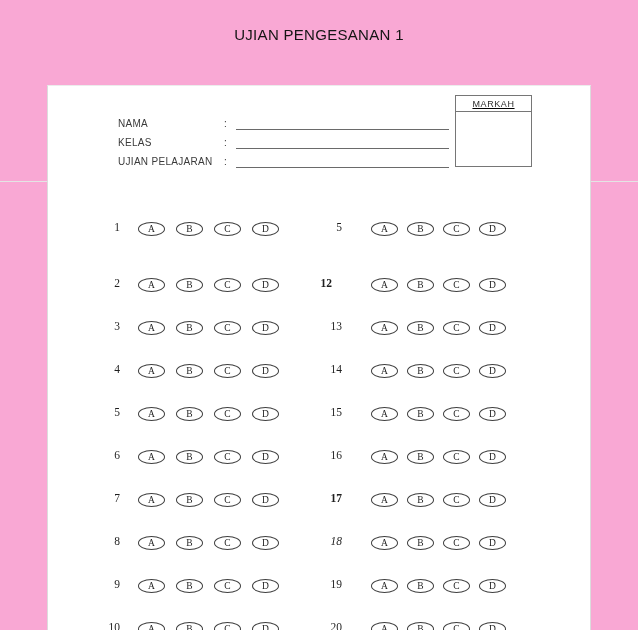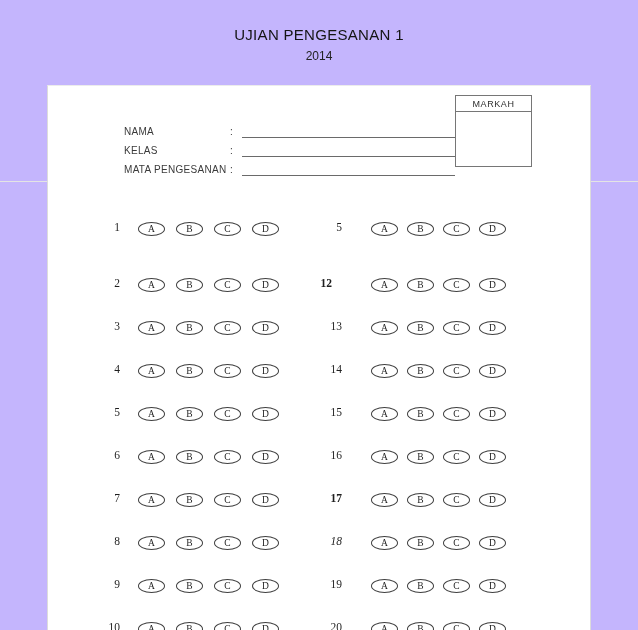--- a/index.html
+++ b/index.html
@@ -3,21 +3,21 @@
 <meta charset="utf-8">
 <style>
   * { box-sizing: border-box; margin: 0; padding: 0; }
   html, body { background: #ffffff; }
   body { font-family: "Liberation Sans", sans-serif; }
 
   .page {
     position: relative;
     width: 638px;
     height: 630px;
-    background: #c4b5fd;
+    background: #f9a8d4;
     overflow: hidden;
   }
 
   .doc-title {
     position: absolute;
     top: 26px; left: 0; width: 100%;
     text-align: center;
     font-size: 15px;
     letter-spacing: .3px;
     color: #141414;
@@ -56,37 +56,37 @@
     letter-spacing: .2px;
     color: #1e1e1e;
   }
 
   .markah-box {
     position: absolute;
     left: 407px; top: 9px;
     width: 77px; height: 72px;
     border: 1px solid #767676;
     background: #fff;
+    text-decoration: underline;
   }
   .markah-header {
     height: 16px;
     border-bottom: 1px solid #767676;
     text-align: center;
     font-size: 9px;
     line-height: 16px;
     letter-spacing: .6px;
     color: #2e2e2e;
   }
   .markah-space { height: 54px; }
 
   .fields {
     position: absolute;
-    left: 70px; top: 36px;
+    left: 70px; top: 28px;
     width: 331px;
-    margin-left: 6px;
   }
   .field-row { display: flex; height: 19px; align-items: center; }
   .field-label {
     width: 106px;
     font-size: 10px;
     letter-spacing: .3px;
     color: #3a3a3a;
   }
   .field-colon { width: 12px; font-size: 10px; color: #3a3a3a; }
   .field-line {
@@ -119,21 +119,20 @@
     background: transparent;
     cursor: pointer;
   }
 </style>
 </head>
 <body>
 
 <div class="page">
 
   <div class="doc-title">UJIAN PENGESANAN 1</div>
-  <div class="doc-year">2014</div>
 
   <div class="scan-line"></div>
 
   <div class="sheet">
 
 
     <div class="markah-box">
       <div class="markah-header">MARKAH</div>
       <div class="markah-space"></div>
     </div>
@@ -143,21 +142,21 @@
         <span class="field-label">NAMA</span>
         <span class="field-colon">:</span>
         <span class="field-line"></span>
       </div>
       <div class="field-row">
         <span class="field-label">KELAS</span>
         <span class="field-colon">:</span>
         <span class="field-line"></span>
       </div>
       <div class="field-row">
-        <span class="field-label">MATA PENGESANAN</span>
+        <span class="field-label">UJIAN PELAJARAN</span>
         <span class="field-colon">:</span>
         <span class="field-line"></span>
       </div>
     </div>
 
     <div class="answers-grid" id="answers-grid">
         <span class="qnum" style="left: 50px; top: 135px; width: 22px;">1</span>
         <span class="bubble" style="left: 90px; top: 136px;">A</span>
         <span class="bubble" style="left: 128px; top: 136px;">B</span>
         <span class="bubble" style="left: 166px; top: 136px;">C</span>

